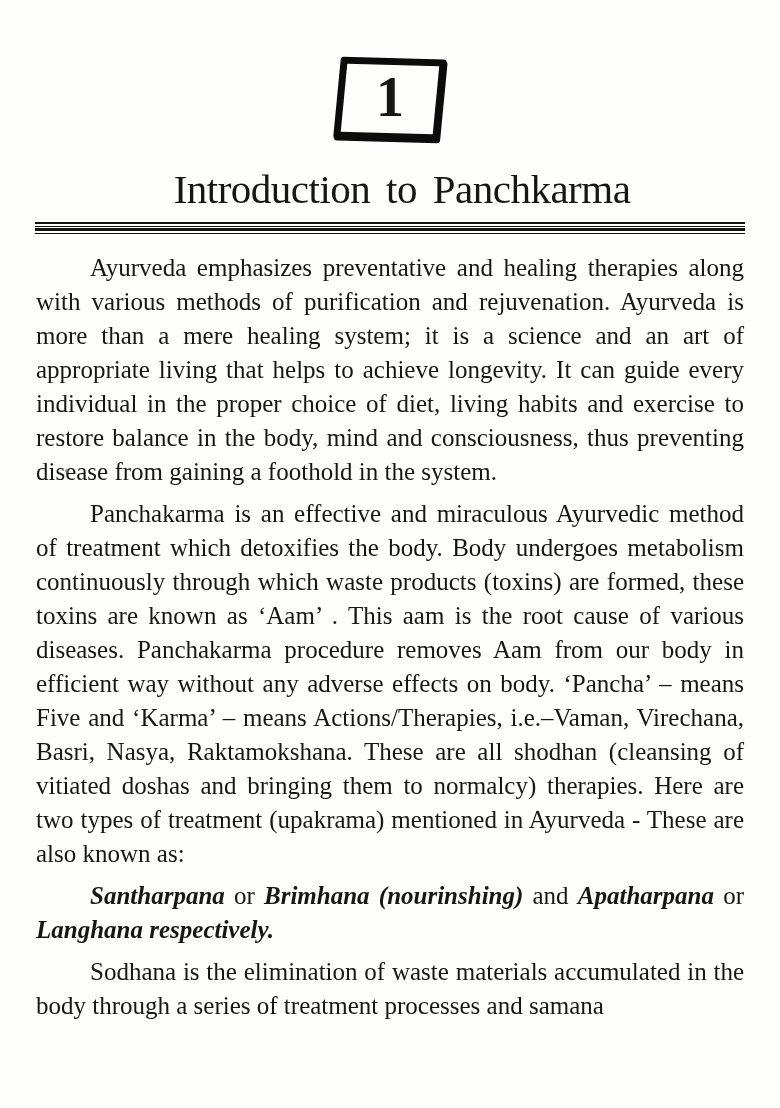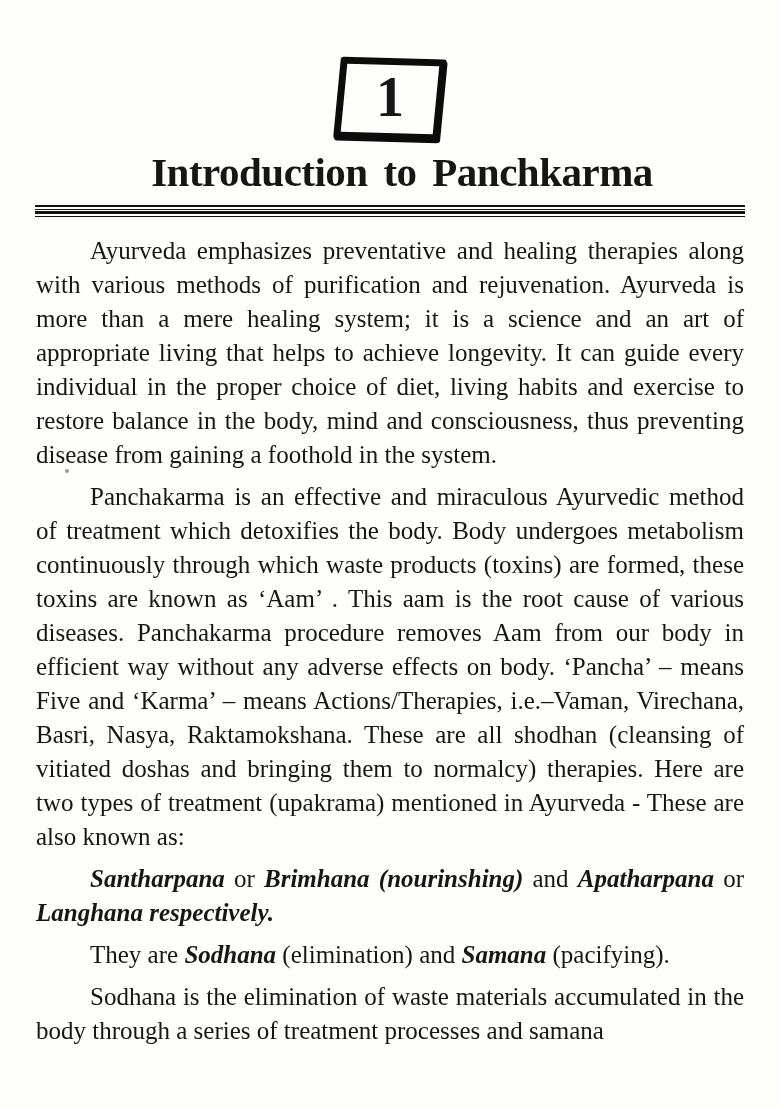--- a/index.html
+++ b/index.html
@@ -39,24 +39,24 @@
     display: inline-block;
     transform: skewX(4deg) rotate(-1.5deg);
     font-size: 56px;
     font-weight: bold;
     line-height: 1;
     padding-bottom: 4px;
   }
 
   
   .title {
-    margin: 8px 0 0;
+    margin: 25px 0 0;
     text-align: center;
     font-size: 41px;
-    font-weight: bold;
+    font-weight: normal;
     letter-spacing: -0.5px;
     line-height: 48px;
     word-spacing: 6px;
     padding-left: 24px;
   }
 
   
   .title-rule {
     width: 710px;
     margin: 9px auto 0;
@@ -117,20 +117,19 @@
   </div>
 
   <div class="body-text">
     <p>Ayurveda emphasizes preventative and healing therapies along with various methods of purification and rejuvenation. Ayurveda is more than a mere healing system; it is a science and an art of appropriate living that helps to achieve longevity. It can guide every individual in the proper choice of diet, living habits and exercise to restore balance in the body, mind and consciousness, thus preventing disease from gaining a foothold in the system.</p>
 
     <p>Panchakarma is an effective and miraculous Ayurvedic method of treatment which detoxifies the body. Body undergoes metabolism continuously through which waste products (toxins) are formed, these toxins are known as ‘Aam’ . This aam is the root cause of various diseases. Panchakarma procedure removes Aam from our body in efficient way without any adverse effects on body. ‘Pancha’ – means Five and ‘Karma’ – means Actions/Therapies, i.e.–Vaman, Virechana, Basri, Nasya, Raktamokshana. These are all shodhan (cleansing of vitiated doshas and bringing them to normalcy) therapies. Here are two types of treatment (upakrama) mentioned in Ayurveda - These are also known as:</p>
 
     <p><span class="bi">Santharpana</span><span> or </span><span class="bi">Brimhana (nourinshing)</span><span> and </span><span class="bi">Apatharpana</span><span> or </span><span class="bi">Langhana respectively.</span></p>
 
 
-    <p><span>They are </span><span class="bi">Sodhana</span><span> (elimination) and </span><span class="bi">Samana</span><span> (pacifying).</span></p>
 
     <p>Sodhana is the elimination of waste materials accumulated in the body through a series of treatment processes and samana</p>
   </div>
 
   <span class="scan-dot"></span>
 
 </div>
 
 </body></html>

